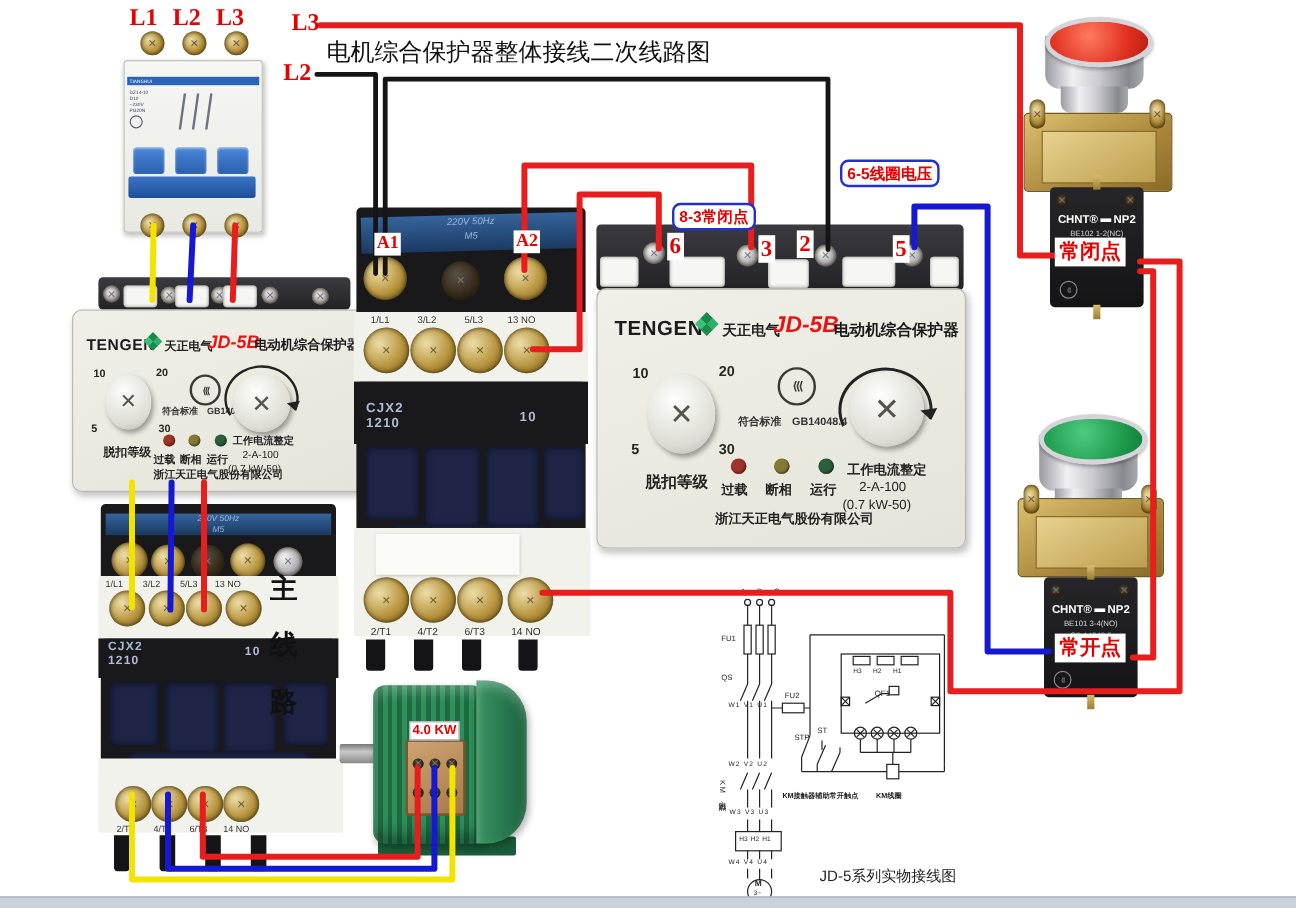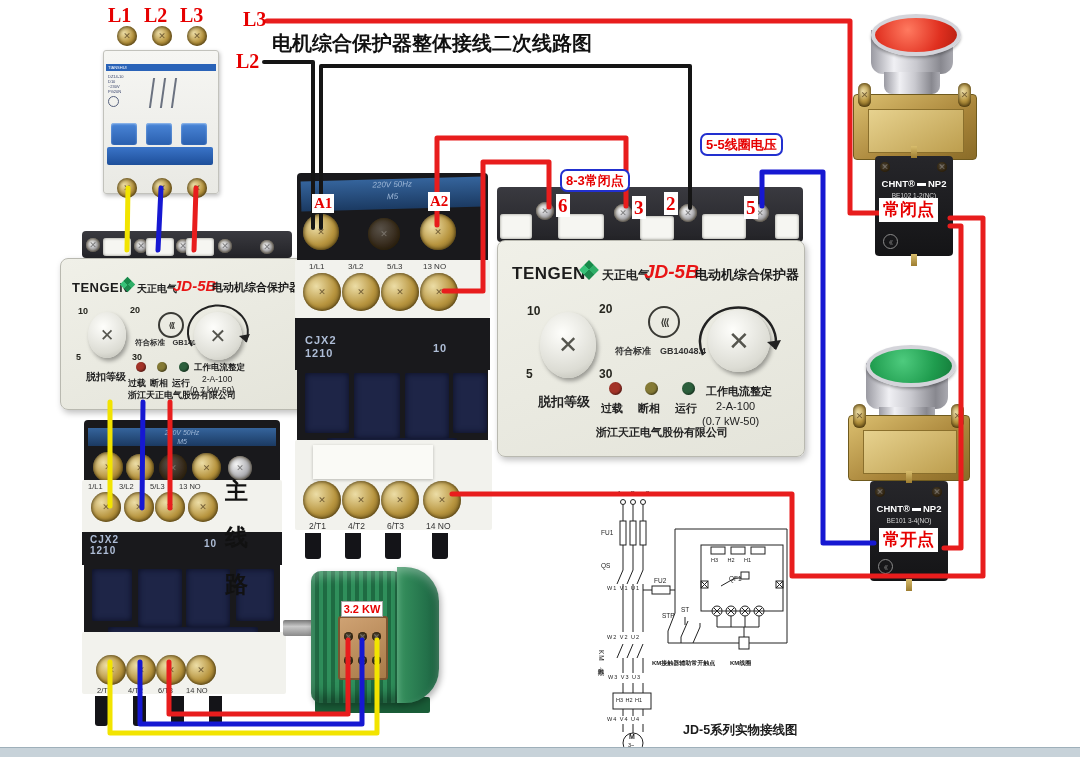--- a/index.html
+++ b/index.html
@@ -36,21 +36,21 @@
   .bplate{position:absolute;background:linear-gradient(150deg,#e7d28f,#bd9e4e);border:1px solid #8a6f2c;}
   .btn-blk{position:absolute;background:linear-gradient(#26262a,#141416);border-radius:4px;color:#fff;}
   .pinb{position:absolute;background:linear-gradient(#d8bd6d,#9d7d30);width:6px;}
   .mini{font-size:4px;line-height:5px;color:#35406a;}
 </style>
 </head>
 <body>
 
 <div id="canvas">
 
-  <div class="t" style="left:272px;top:30px;font-size:20px;font-weight:bold;color:#111;z-index:6;">电机综合保护器整体接线二次线路图</div>
+  <div class="t" style="left:272px;top:30px;font-size:20px;font-weight:normal;color:#111;z-index:6;">电机综合保护器整体接线二次线路图</div>
   <div class="t phl" style="left:243px;top:8px;z-index:6;">L3</div>
   <div class="t phl" style="left:236px;top:50px;z-index:6;">L2</div>
 
   <div class="abs" style="left:103px;top:24px;width:114px;height:178px;">
     <div class="t phl" style="left:5px;top:-20px;">L1</div>
     <div class="t phl" style="left:41px;top:-20px;">L2</div>
     <div class="t phl" style="left:77px;top:-20px;">L3</div>
     <div class="abs" style="left:0;top:26px;width:114px;height:142px;background:linear-gradient(#f6f6f3,#e9e9e4);border:1px solid #c2c2bc;border-radius:3px;box-shadow:1px 2px 4px rgba(0,0,0,.25);"></div>
     <div class="screw" style="left:14px;top:2px;width:20px;height:20px;"></div>
     <div class="screw" style="left:49px;top:2px;width:20px;height:20px;"></div>
@@ -261,29 +261,29 @@
     <div class="t" style="left:209px;top:197px;font-size:11px;font-weight:bold;color:#222;">工作电流整定</div>
     <div class="t" style="left:219px;top:213px;font-size:11px;color:#222;">2-A-100</div>
     <div class="t" style="left:205px;top:228px;font-size:11px;color:#222;">(0.7 kW-50)</div>
     <div class="t" style="left:99px;top:238px;font-size:11px;font-weight:bold;color:#222;">浙江天正电气股份有限公司</div>
   </div>
   <div class="lbl tnum" style="left:556px;top:194px;">6</div>
   <div class="lbl tnum" style="left:632px;top:196px;">3</div>
   <div class="lbl tnum" style="left:664px;top:192px;">2</div>
   <div class="lbl tnum" style="left:744px;top:196px;">5</div>
 
-  <div class="lbl ann" style="left:700px;top:133px;">5-5线圈电压</div>
+  <div class="lbl ann" style="left:700px;top:133px;">6-5线圈电压</div>
   <div class="lbl ann" style="left:560px;top:169px;">8-3常闭点</div>
 
   <div class="abs" style="left:283px;top:563px;width:175px;height:165px;">
     <div class="abs" style="left:0;top:57px;width:32px;height:16px;background:linear-gradient(#777,#c9c9c9 40%,#8a8a8a);border-radius:2px;"></div>
     <div class="abs" style="left:32px;top:134px;width:115px;height:16px;background:#1a5d38;border-radius:2px;"></div>
     <div class="abs" style="left:28px;top:8px;width:92px;height:132px;border-radius:10px;background:repeating-linear-gradient(90deg,#2f8f5b 0 4px,#1e6b42 4px 8px);box-shadow:inset 0 6px 10px rgba(255,255,255,.25), inset 0 -8px 12px rgba(0,0,0,.35), 2px 3px 6px rgba(0,0,0,.3);"></div>
     <div class="abs" style="left:114px;top:4px;width:42px;height:136px;background:linear-gradient(90deg,#37935f,#23714a 70%,#1a5d3c);border-radius:0 34px 34px 0;box-shadow:inset 0 5px 9px rgba(255,255,255,.3), 2px 3px 6px rgba(0,0,0,.3);"></div>
-    <div class="t" style="left:58px;top:38px;width:40px;background:#fff;border:1px solid #aaa;color:#e60000;font-size:11px;font-weight:bold;text-align:center;line-height:14px;z-index:6;">3.2 KW</div>
+    <div class="t" style="left:58px;top:38px;width:40px;background:#fff;border:1px solid #aaa;color:#e60000;font-size:11px;font-weight:bold;text-align:center;line-height:14px;z-index:6;">4.0 KW</div>
     <div class="abs" style="left:55px;top:53px;width:46px;height:60px;background:linear-gradient(150deg,#cfa273,#a87a48);border:2px solid #7c5530;border-radius:3px;">
       <div class="screw dark" style="left:4px;top:14px;width:9px;height:9px;"></div>
       <div class="screw dark" style="left:18px;top:14px;width:9px;height:9px;"></div>
       <div class="screw dark" style="left:32px;top:14px;width:9px;height:9px;"></div>
       <div class="screw dark" style="left:4px;top:38px;width:9px;height:9px;"></div>
       <div class="screw dark" style="left:18px;top:38px;width:9px;height:9px;"></div>
       <div class="screw dark" style="left:32px;top:38px;width:9px;height:9px;"></div>
     </div>
   </div>
 
@@ -395,21 +395,21 @@
     <div class="sch-lbl" style="left:134px;top:88px;font-size:6.5px;">QF1</div>
     <div class="sch-lbl" style="left:12px;top:147px;font-size:5.5px;letter-spacing:1px;">W2 V2 U2</div>
     <div class="sch-lbl" style="left:1px;top:163px;font-size:6.5px;writing-mode:vertical-lr;letter-spacing:1px;white-space:normal;height:48px;">KM主触点</div>
     <div class="sch-lbl" style="left:13px;top:187px;font-size:5.5px;letter-spacing:1px;">W3 V3 U3</div>
     <div class="sch-lbl" style="left:57px;top:172px;font-size:6px;font-weight:bold;">KM接触器辅助常开触点</div>
     <div class="sch-lbl" style="left:135px;top:172px;font-size:6px;font-weight:bold;">KM线圈</div>
     <div class="sch-lbl" style="left:21px;top:210px;font-size:5.5px;word-spacing:1px;">H3 H2 H1</div>
     <div class="sch-lbl" style="left:12px;top:229px;font-size:5.5px;letter-spacing:1px;">W4 V4 U4</div>
     <div class="sch-lbl" style="left:34px;top:246px;font-size:7px;font-weight:bold;">M</div>
     <div class="sch-lbl" style="left:33px;top:255px;font-size:5.5px;">3~</div>
-    <div class="sch-lbl" style="left:88px;top:235px;font-size:12.5px;font-weight:bold;">JD-5系列实物接线图</div>
+    <div class="sch-lbl" style="left:88px;top:235px;font-size:12.5px;font-weight:normal;">JD-5系列实物接线图</div>
   </div>
 
   <svg class="wires" width="1080" height="757" viewBox="0 0 1080 757">
     <g fill="none" stroke-linecap="round" stroke-linejoin="round">
 
       <path d="M128,188 L127,250" stroke="#f2e400" stroke-width="5"></path>
       <path d="M161,188 L158,250" stroke="#1618d2" stroke-width="5"></path>
       <path d="M196,188 L194,250" stroke="#e81d1d" stroke-width="5"></path>
 
       <path d="M110,402 L110,506" stroke="#f2e400" stroke-width="5"></path>

